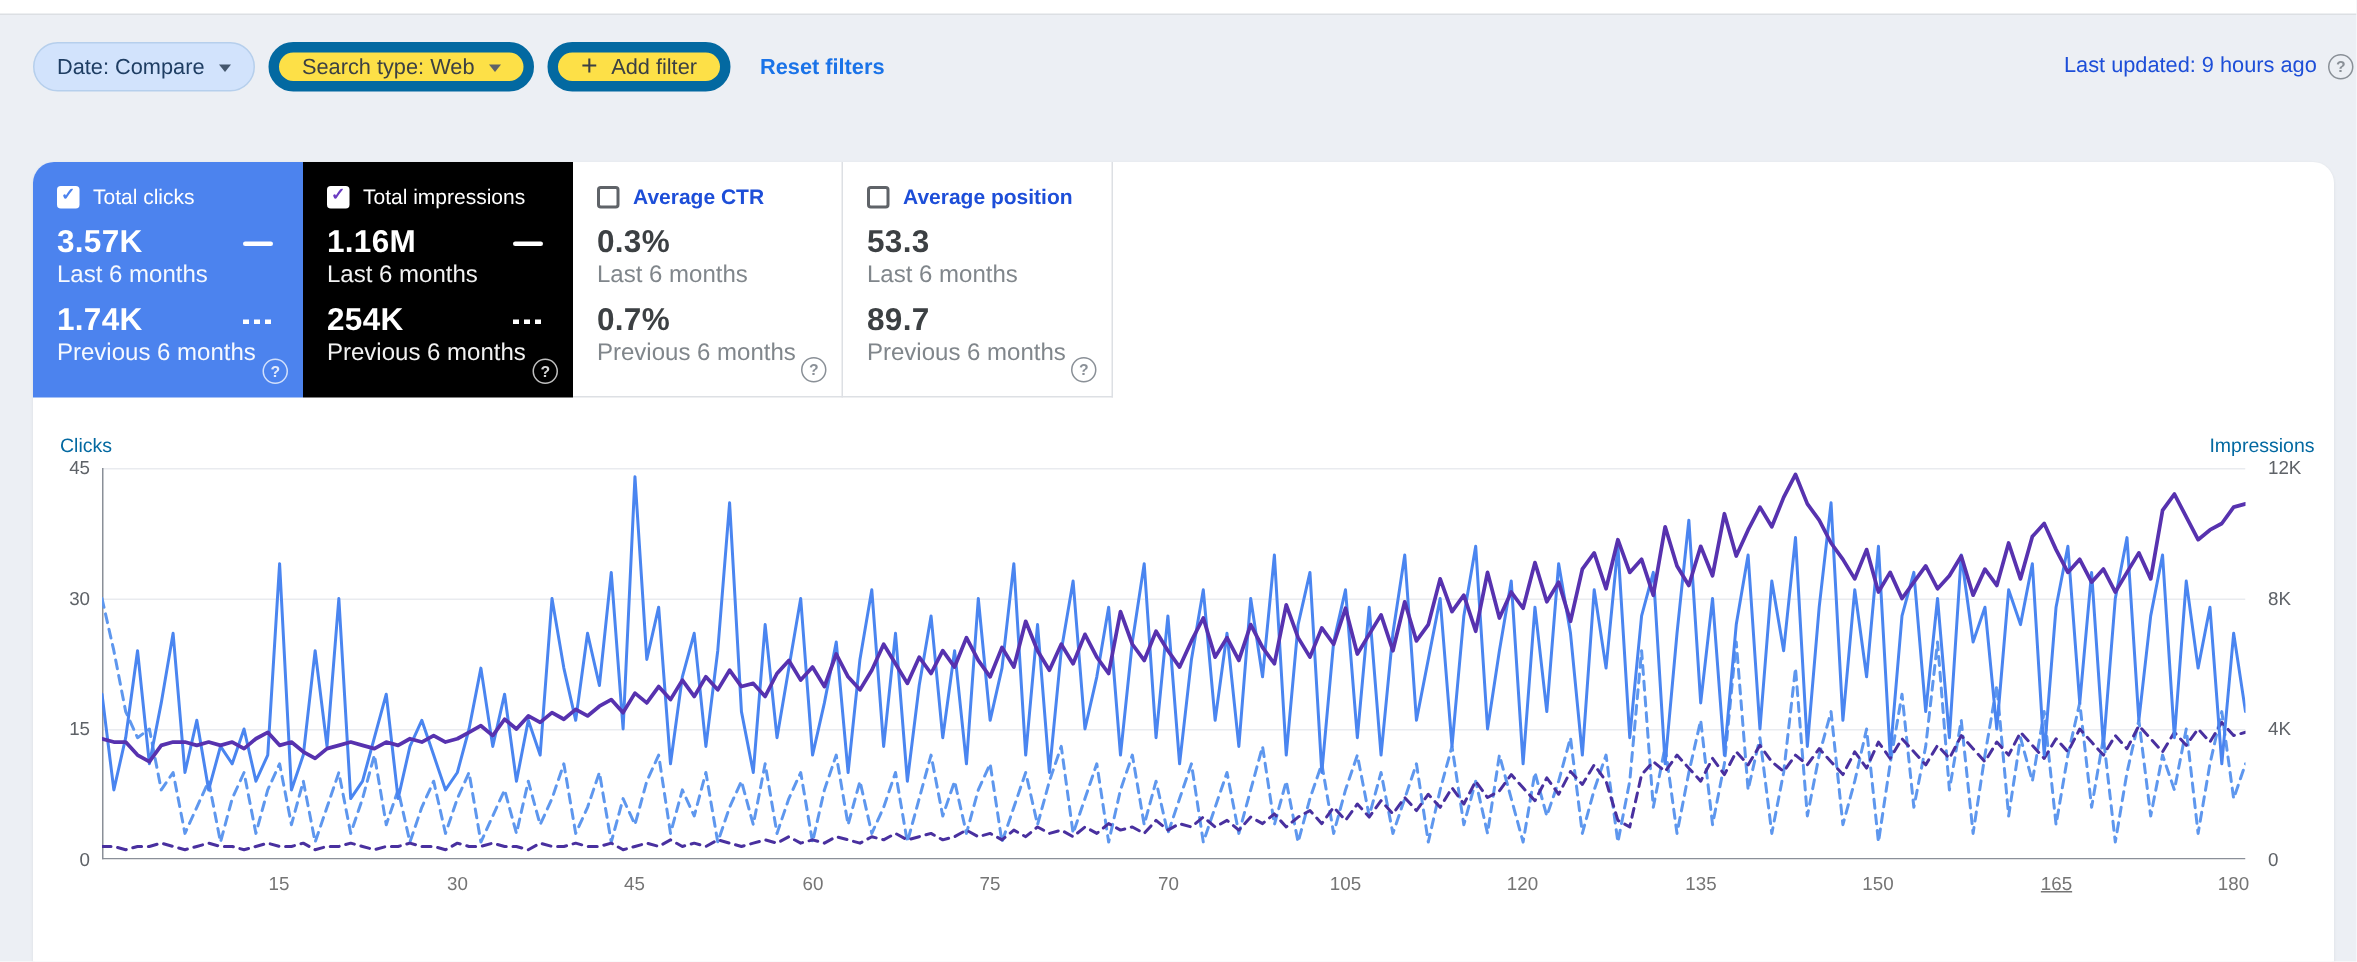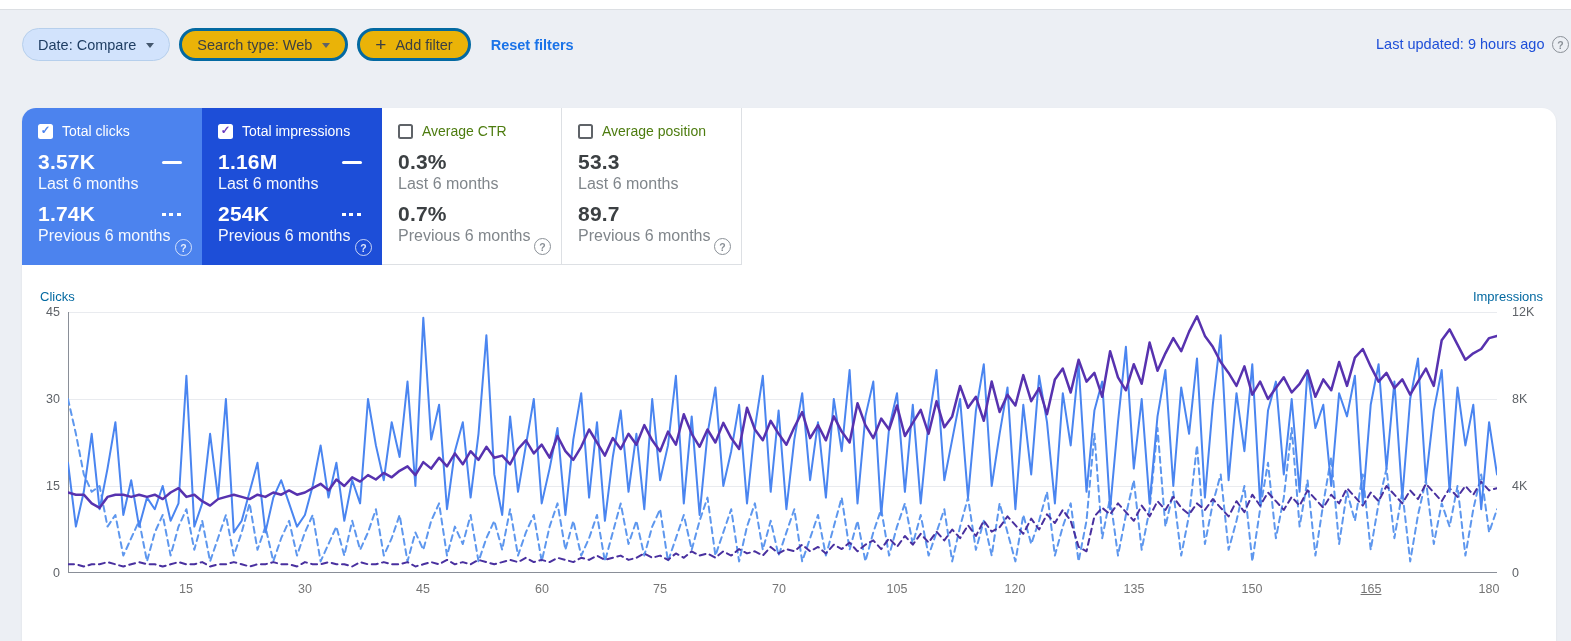--- a/index.html
+++ b/index.html
@@ -8,21 +8,21 @@
     background:#eceff4;
     font-family:"Liberation Sans", sans-serif;
     -webkit-font-smoothing:antialiased;
   }
   .top-strip{position:absolute;left:0;top:0;width:100%;height:9px;background:#fff;border-bottom:1px solid #dcdfe3;}
 
   
   .filter-bar{position:absolute;left:22px;top:28px;display:flex;align-items:center;gap:9px;}
   .pill{
     height:33px;border-radius:17px;display:inline-flex;align-items:center;gap:10px;
-    padding:0 15px;font-size:14.5px;cursor:pointer;background:#eab308;border:3px solid #0369a1;color:#3c4043;white-space:nowrap;
+    padding:0 15px;font-size:14.5px;cursor:pointer;background:#fde047;border:7px solid #0369a1;color:#3c4043;white-space:nowrap;
   }
   .pill.date{background:#d2e3fc;border:1px solid #b6cfec;color:#1f3e63;font-weight:500;}
   .caret{width:0;height:0;border-left:4.5px solid transparent;border-right:4.5px solid transparent;border-top:5.5px solid #45586e;margin-top:1px;}
   .pill .caret.gray{border-top-color:#5f6368;}
   .plus{font-size:19px;line-height:1;color:#3c4043;font-weight:400;margin-right:-1px;}
   .reset-link{margin-left:11px;color:#1a73e8;font-size:14.5px;font-weight:600;cursor:pointer;text-decoration:none;}
   .last-updated{position:absolute;top:36px;left:1376px;font-size:14.5px;color:#1d4ed8;white-space:nowrap;}
   .q-circle{
     box-sizing:border-box;width:17px;height:17px;border:1.4px solid #8a9097;border-radius:50%;
     color:#8a9097;font-size:10.5px;font-weight:600;display:inline-flex;align-items:center;justify-content:center;flex:0 0 auto;
@@ -32,21 +32,21 @@
   
   .card{
     position:absolute;left:22px;top:108px;width:1534px;height:606px;background:#fff;border-radius:14px;
     box-shadow:0 1px 2px rgba(60,64,67,.10);overflow:hidden;
   }
   .tiles{display:flex;height:157px;}
   .tile{position:relative;width:180px;box-sizing:border-box;padding:15px 12px 10px 16px;cursor:pointer;}
   .tile.plain{background:#fff;border-right:1px solid #dde0e4;border-bottom:1px solid #dde0e4;}
   .tile-head{display:flex;align-items:center;gap:9px;margin-bottom:11px;}
   .tile.selected .tile-label{color:#fff;font-size:14px;font-weight:500;}
-  .tile.plain .tile-label{color:#4d7c0f;font-size:14px;font-weight:400;}
+  .tile.plain .tile-label{color:#1d4ed8;font-size:14px;font-weight:700;}
   .checkbox{box-sizing:border-box;width:15px;height:15px;border-radius:2.5px;flex:0 0 auto;}
   .checkbox.checked{background:#fff;display:inline-flex;align-items:center;justify-content:center;}
   .checkbox.checked::after{content:"✓";font-size:11.5px;font-weight:700;color:var(--tile,#4f87ee);line-height:1;}
   .checkbox.unchecked{border:2px solid #5f6368;background:transparent;}
   .value-row{display:flex;align-items:center;justify-content:space-between;padding-right:8px;}
   .tile-value{font-size:21px;font-weight:700;letter-spacing:.2px;}
   .tile.selected .tile-value{color:#fff;}
   .tile.plain .tile-value{color:#3c4043;}
   .tile-period{font-size:16px;margin:1px 0 9px;}
   .tile.selected .tile-period{color:rgba(255,255,255,.95);font-weight:500;}
@@ -108,21 +108,21 @@
       </div>
       <div class="tile-period">Last 6 months</div>
       <div class="value-row">
         <span class="tile-value">1.74K</span>
         <span class="mark mark-dashed"></span>
       </div>
       <div class="tile-period">Previous 6 months</div>
       <span class="q-circle tile-help">?</span>
     </div>
 
-    <div class="tile selected" style="background: #1d4ed8; --tile: #6a3bc0;">
+    <div class="tile selected" style="background: #000000; --tile: #6a3bc0;">
       <div class="tile-head">
         <span class="checkbox checked"></span>
         <span class="tile-label">Total impressions</span>
       </div>
       <div class="value-row">
         <span class="tile-value">1.16M</span>
         <span class="mark mark-solid"></span>
       </div>
       <div class="tile-period">Last 6 months</div>
       <div class="value-row">

